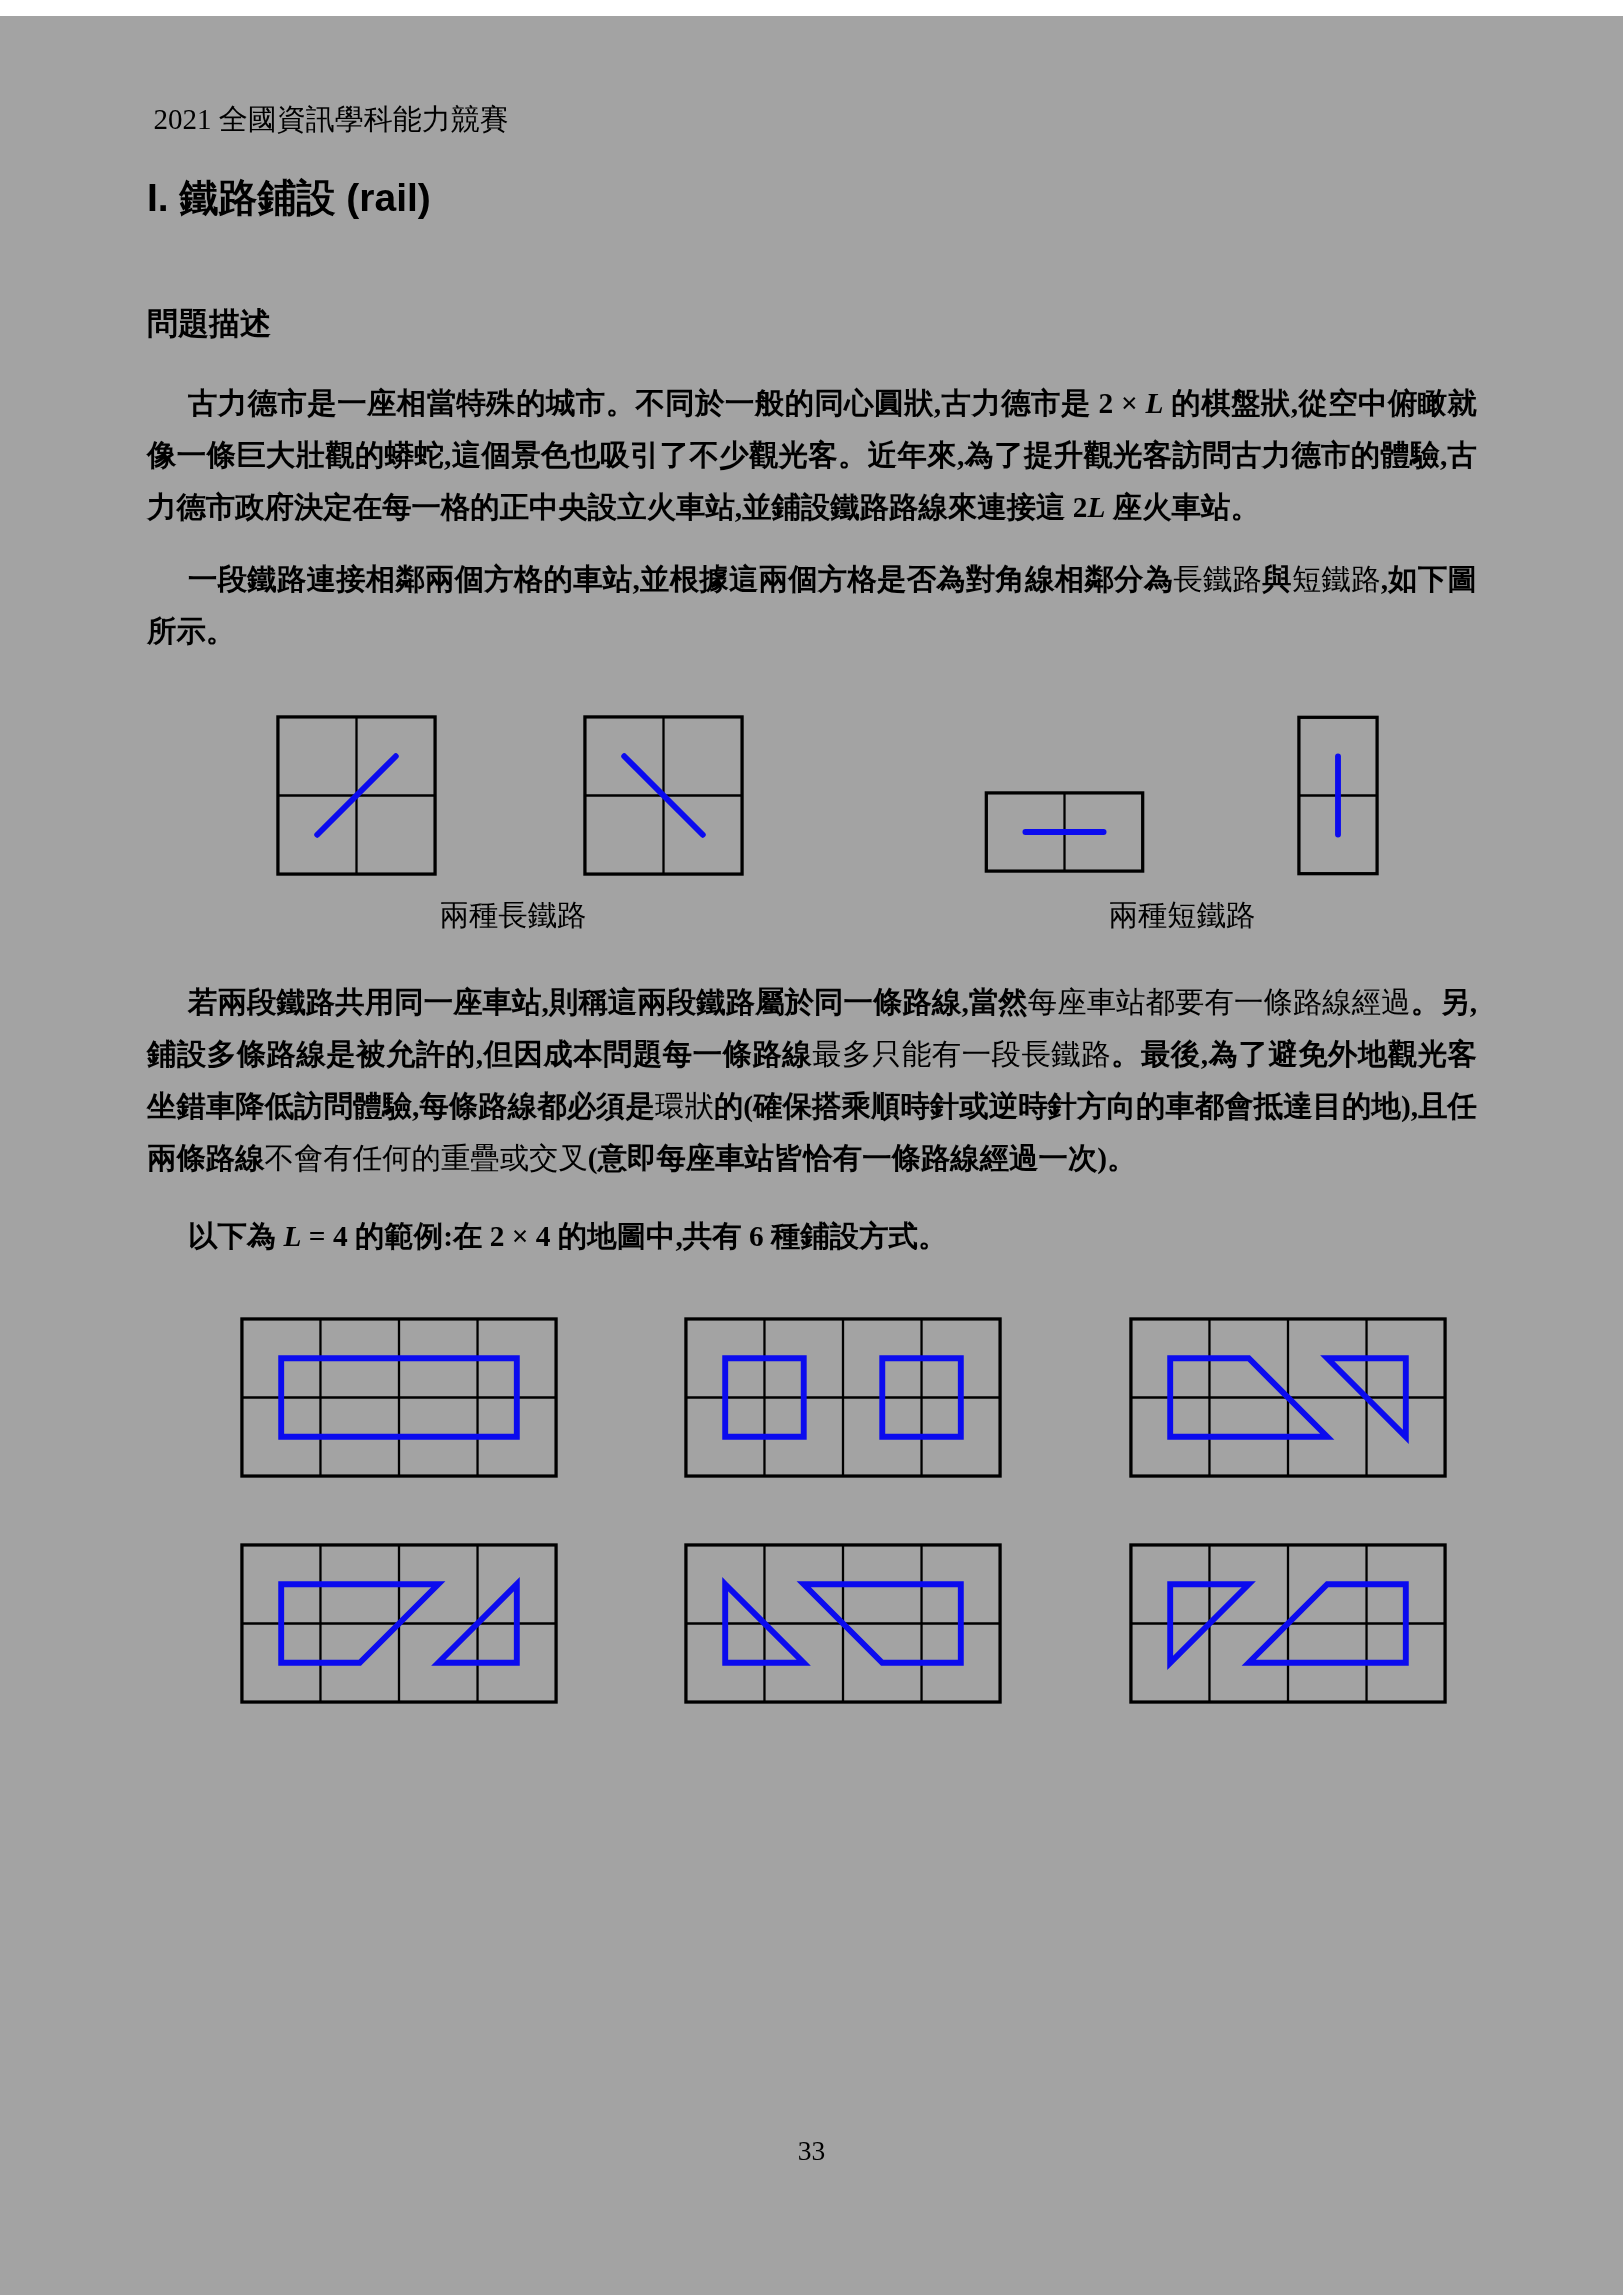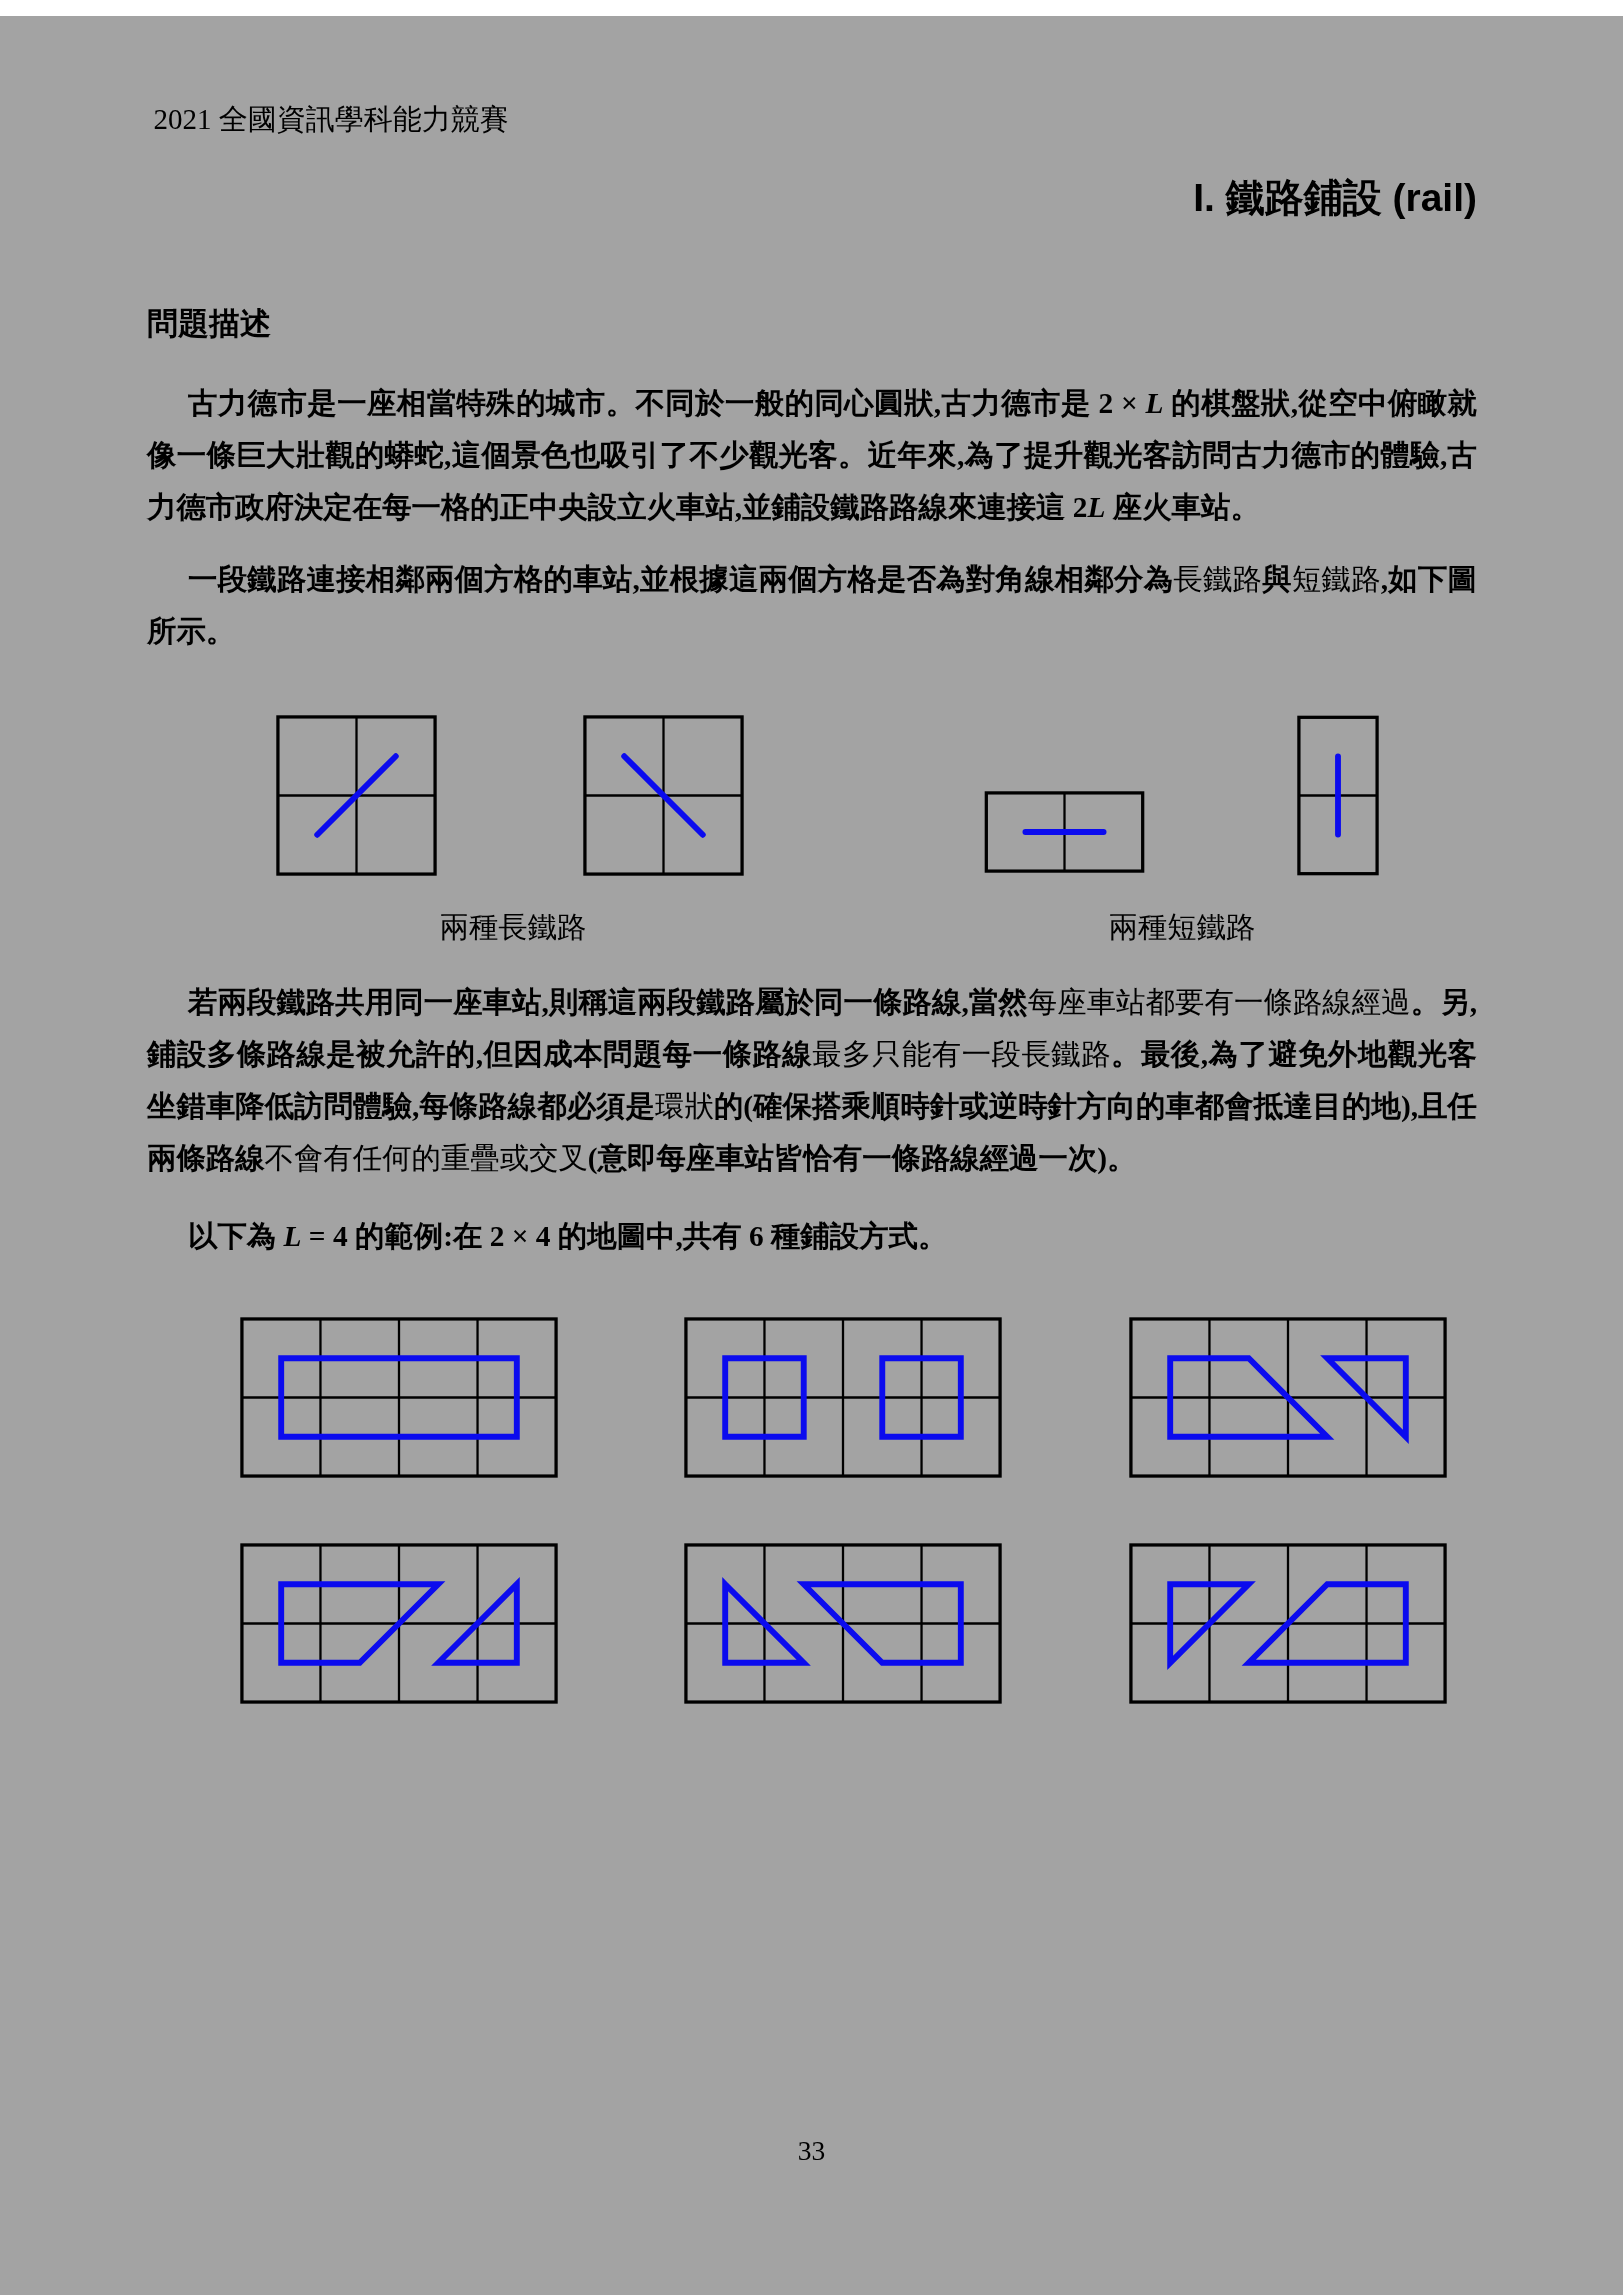--- a/index.html
+++ b/index.html
@@ -20,21 +20,21 @@
     width:1330px;
   }
   .doc-header{
     margin:86px 0 0 6.5px;
     font-size:29px;
     line-height:34px;
     font-family:"Liberation Serif","DejaVu Serif",serif;
   }
   .doc-title{
     margin:39px 0 0 0;
-    text-align:right;
+    text-align:left;
     font-size:39px;
     line-height:46px;
     font-weight:bold;
     font-family:"Liberation Sans","DejaVu Sans",sans-serif;
   }
   .section-heading{
     margin:84px 0 0 0;
     font-size:31px;
     line-height:37px;
     font-weight:bold;
@@ -65,21 +65,21 @@
     position:relative;
     margin-top:56px;
     height:223px;
   }
   .fig-rail-types .d1{position:absolute;left:127px;top:0;}
   .fig-rail-types .d2{position:absolute;left:434px;top:0;}
   .fig-rail-types .d3{position:absolute;left:835px;top:76px;}
   .fig-rail-types .d4{position:absolute;left:1148px;top:0;}
   .fig-caption{
     position:absolute;
-    top:196px;
+    top:184px;
     transform:translateX(-50%);
     font-size:29.4px;
     line-height:37px;
     white-space:nowrap;
   }
   .fig-caption.c1{left:366px;}
   .fig-caption.c2{left:1035px;}
   .fig-examples{
     position:relative;
     margin-top:53px;

